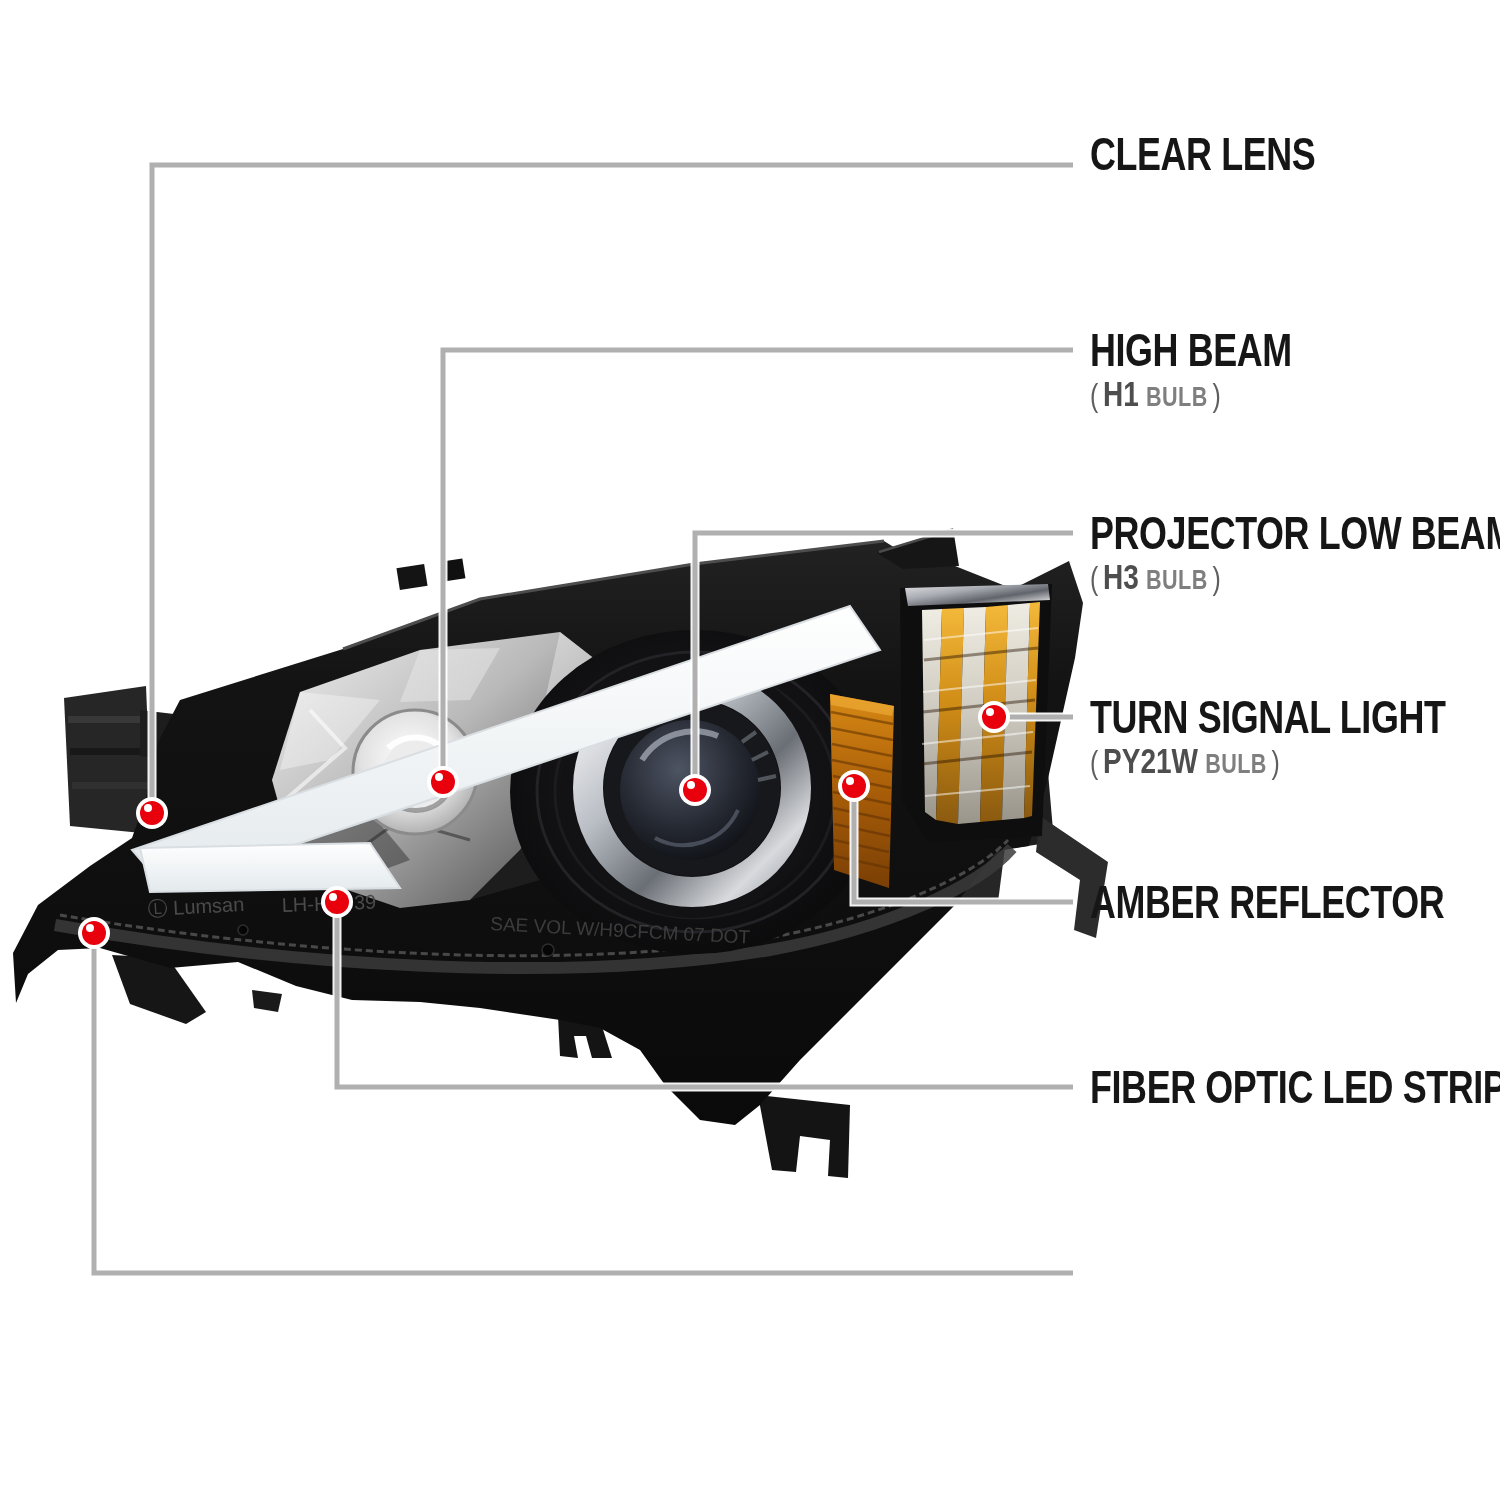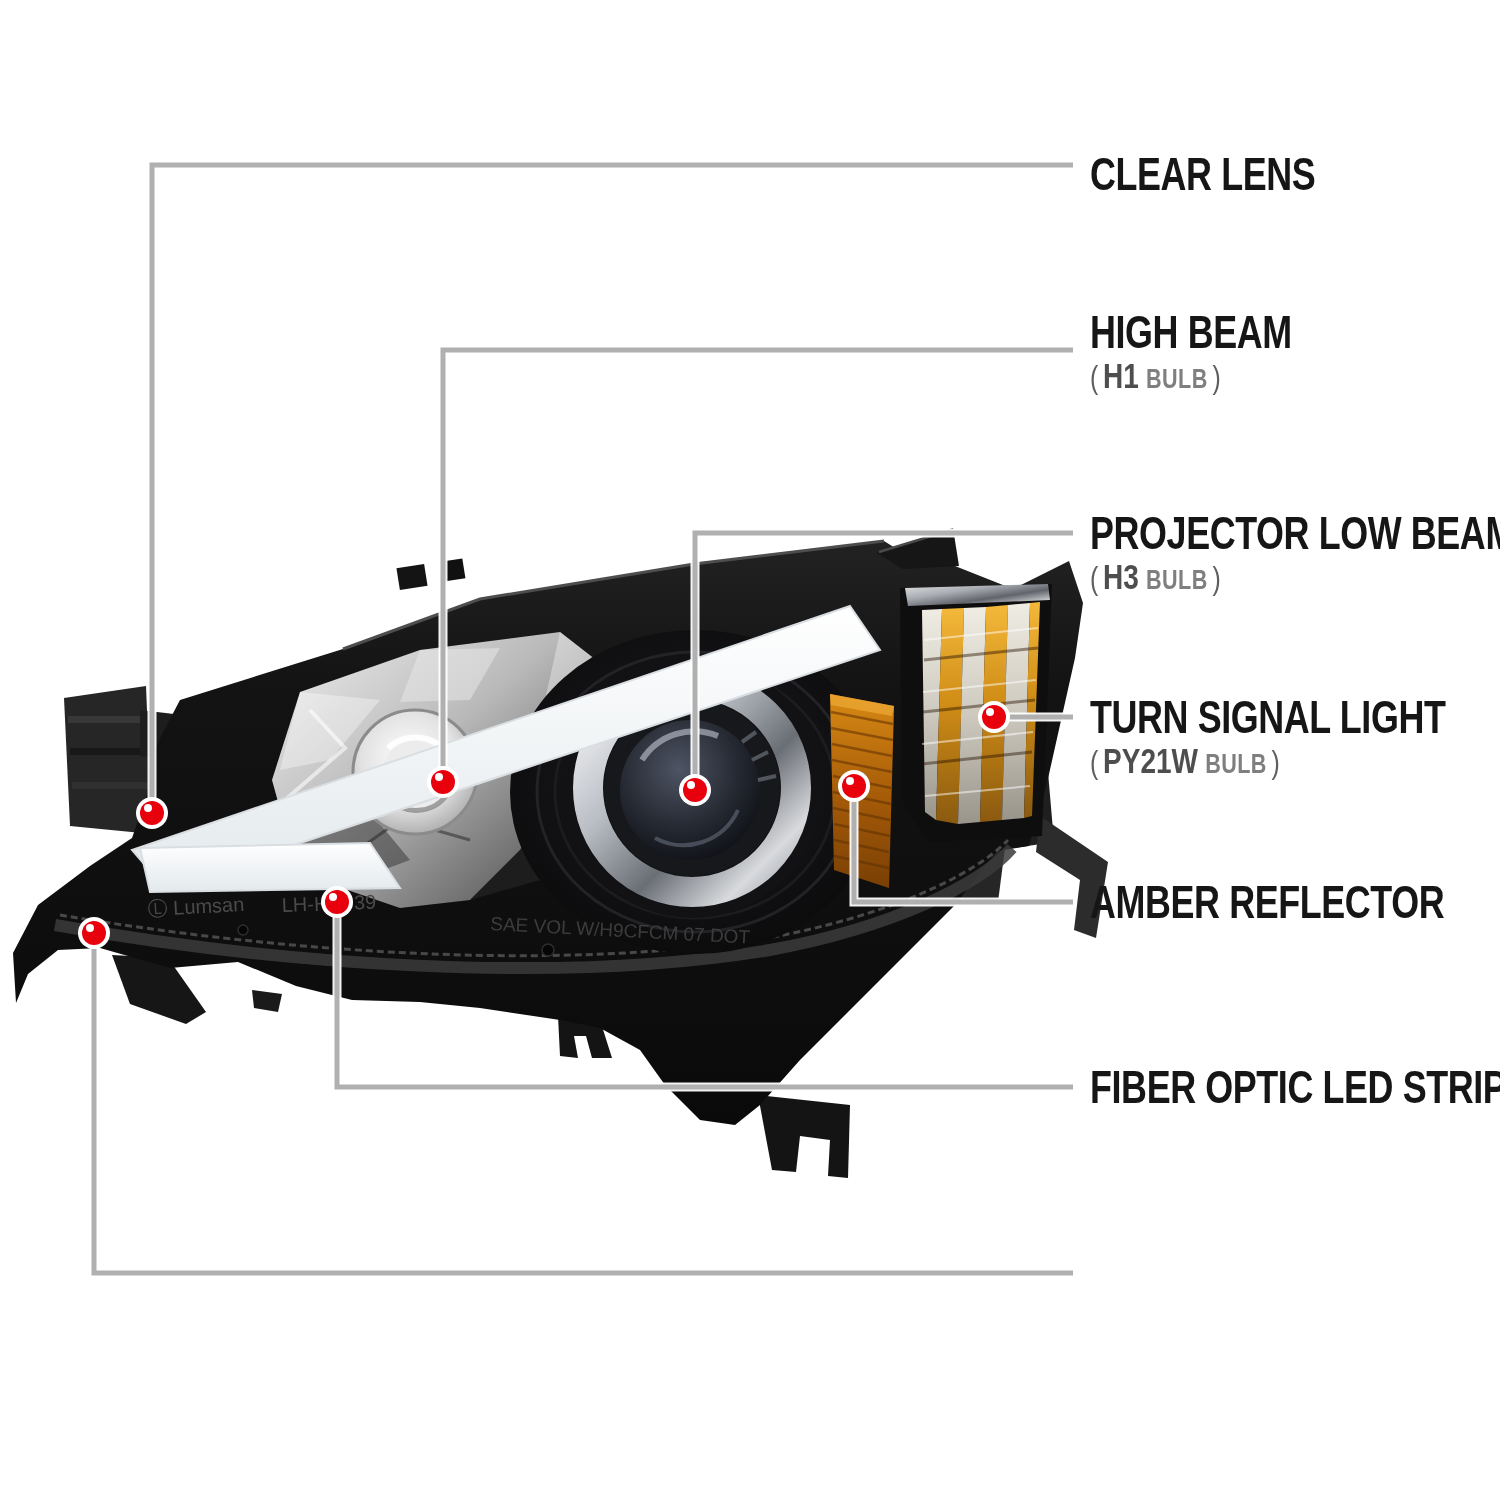--- a/index.html
+++ b/index.html
@@ -15,21 +15,21 @@
     letter-spacing:-0.5px;white-space:nowrap;
     transform:scaleX(0.78);transform-origin:0 50%;
   }
   .lbl-sub{
     display:flex;align-items:baseline;white-space:nowrap;margin-top:-4px;
     transform:scaleX(0.80);transform-origin:0 50%;line-height:40px;
   }
   .lbl-sub .paren{font-size:31px;color:#5f5f5f;font-weight:400;}
   .lbl-sub .code{font-size:35px;color:#4e4e4e;font-weight:700;margin:0 9px 0 6px;}
   .lbl-sub .word{font-size:27px;color:#7f7f7f;font-weight:700;letter-spacing:.5px;margin-right:6px;}
-  .cl-0{top:146px;} .cl-1{top:304px;} .cl-2{top:505px;}
+  .cl-0{top:126px;} .cl-1{top:322px;} .cl-2{top:505px;}
   .cl-3{top:689px;} .cl-4{top:874px;} .cl-5{top:1059px;} .cl-6{top:1245px;}
 </style>
 </head>
 <body>
 
 <div class="stage">
 
 <svg width="1500" height="1500" viewBox="0 0 1500 1500">
   <defs>
     <radialGradient id="recessGrad" cx="48%" cy="45%" r="60%">

